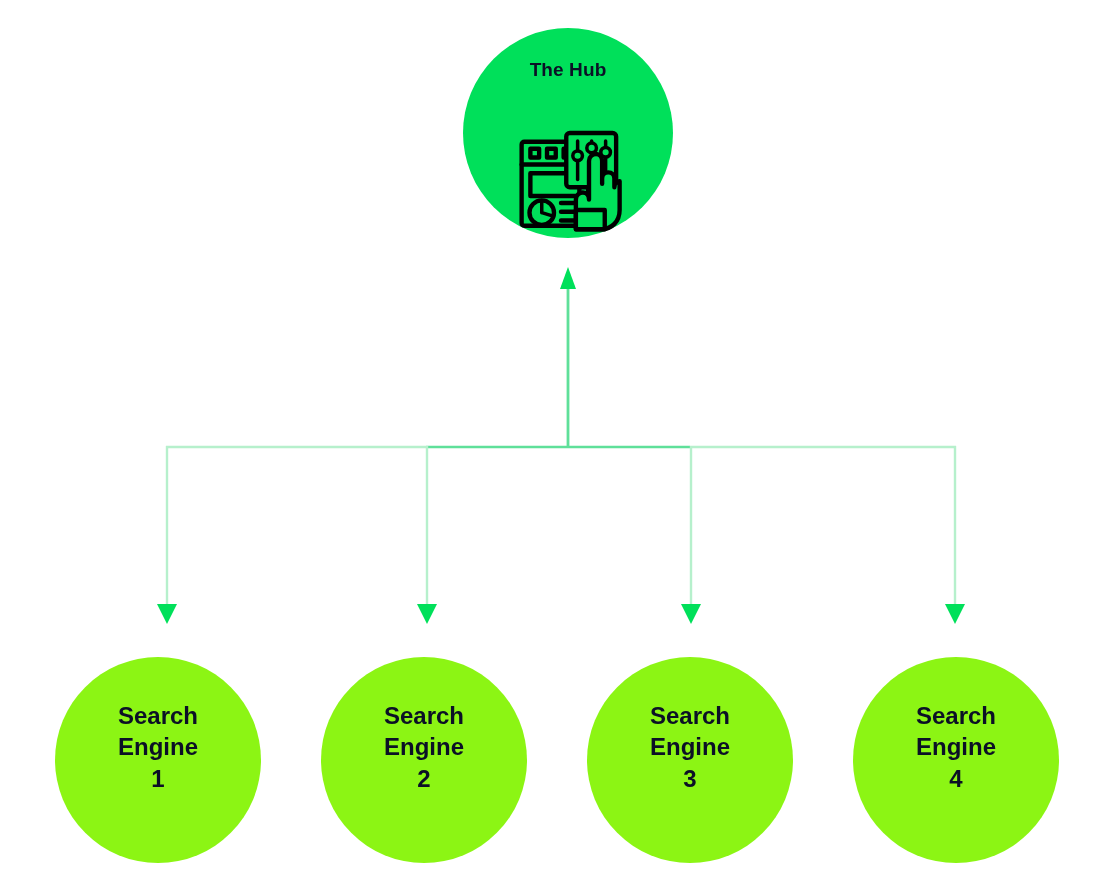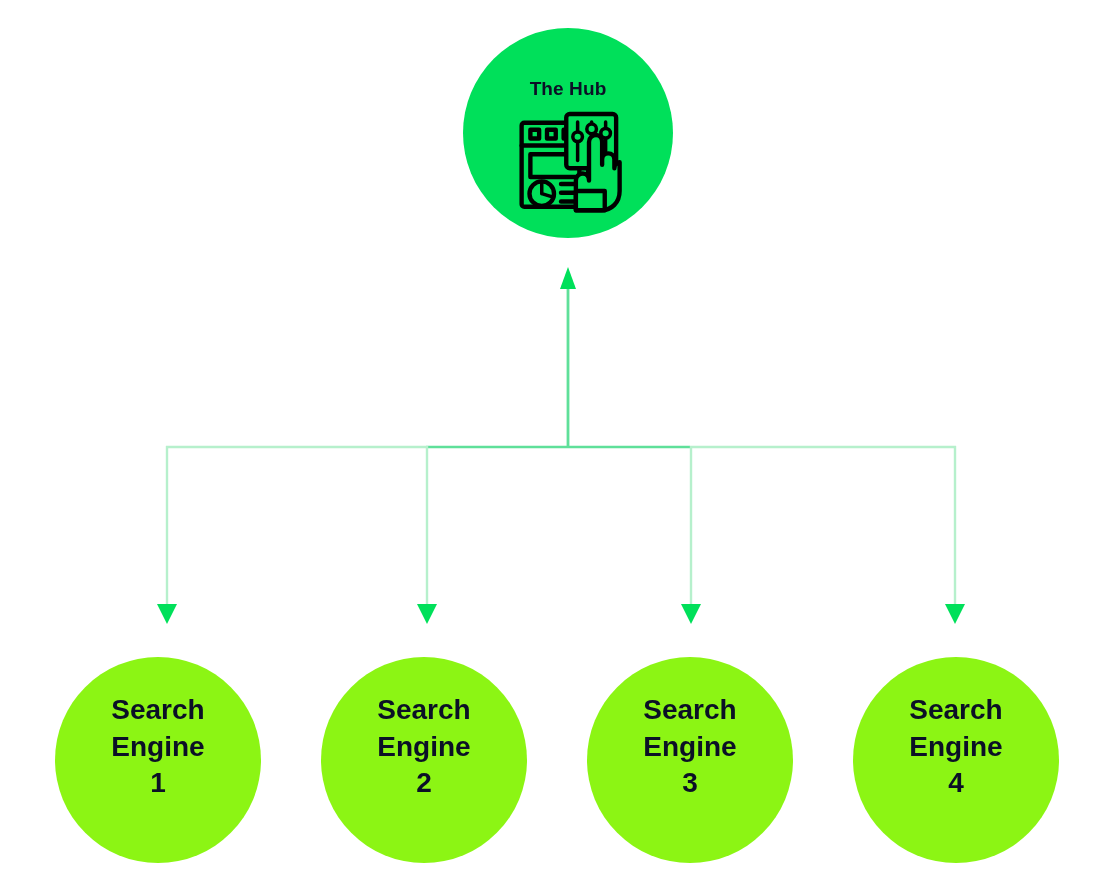--- a/index.html
+++ b/index.html
@@ -25,21 +25,21 @@
     top: 0;
     width: 1116px;
     height: 894px;
   }
   .node {
     position: absolute;
     border-radius: 50%;
     display: flex;
     flex-direction: column;
     align-items: center;
-    justify-content: center;
+    justify-content: space-between;
     box-sizing: border-box;
   }
   .hub-node {
     left: 463px;
     top: 28px;
     width: 210px;
     height: 210px;
     padding-top: 32px;
   }
   .hub-label {
@@ -56,21 +56,21 @@
     height: 112px;
     display: block;
   }
   .leaf-node {
     width: 206px;
     height: 206px;
     top: 657px;
     justify-content: center;
   }
   .leaf-label {
-    font-size: 28px;
+    font-size: 24px;
     font-weight: bold;
     color: #0b1026;
     line-height: 1.3;
     text-align: center;
     white-space: pre-line;
     transform: translateY(-13px);
   }
   .leaf-1 { left: 55px; }
   .leaf-2 { left: 321px; }
   .leaf-3 { left: 587px; }

